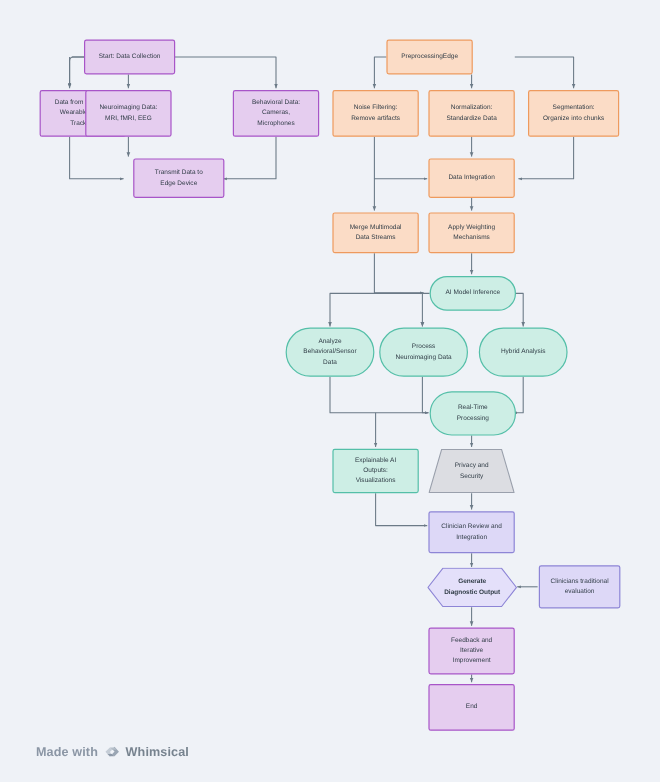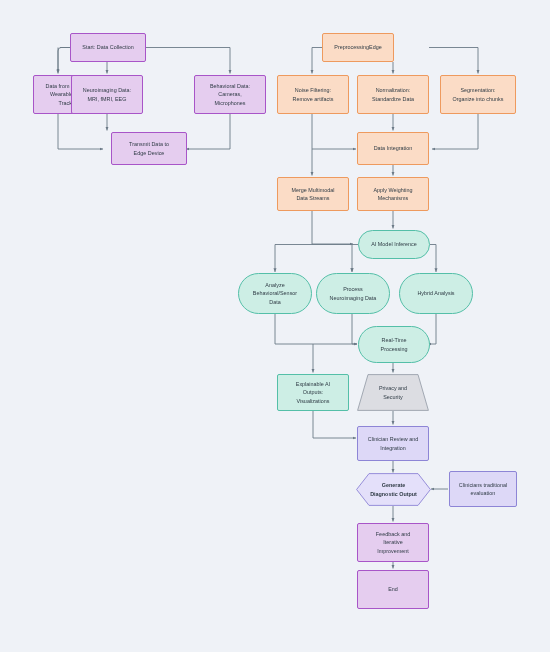--- a/index.html
+++ b/index.html
@@ -361,14 +361,24 @@
       <span class="nl">Feedback and</span>
       <span class="nl">Iterative</span>
       <span class="nl">Improvement</span>
     </span>
   </div>
 
   <div class="node n-purple" style="left:357px; top:570px; width:72px; height:39px;">
     <span>End</span>
   </div>
 
+  <div id="footer">
+    <span class="made">Made with</span>
+    <svg class="wlogo" viewBox="0 0 24 24" xmlns="http://www.w3.org/2000/svg">
+      <path d="M1.6 12 L8.4 5.2 L12 8.8 L8.4 12.4 L12 16 L8.4 19.6 Z" fill="#c4ccd6"></path>
+      <path d="M22.4 12 L15.6 18.8 L12 15.2 L15.6 11.6 L12 8 L15.6 4.4 Z" fill="#9aa6b4"></path>
+      <path d="M8.4 5.2 L15.6 5.2 L19.2 8.8 L12 8.8 Z" fill="#b4bec9"></path>
+      <path d="M8.4 18.8 L15.6 18.8 L12 15.2 L4.8 15.2 Z" fill="#8d99a8"></path>
+    </svg>
+    <span class="brand">Whimsical</span>
+  </div>
 
 </div>
 
 </body></html>

